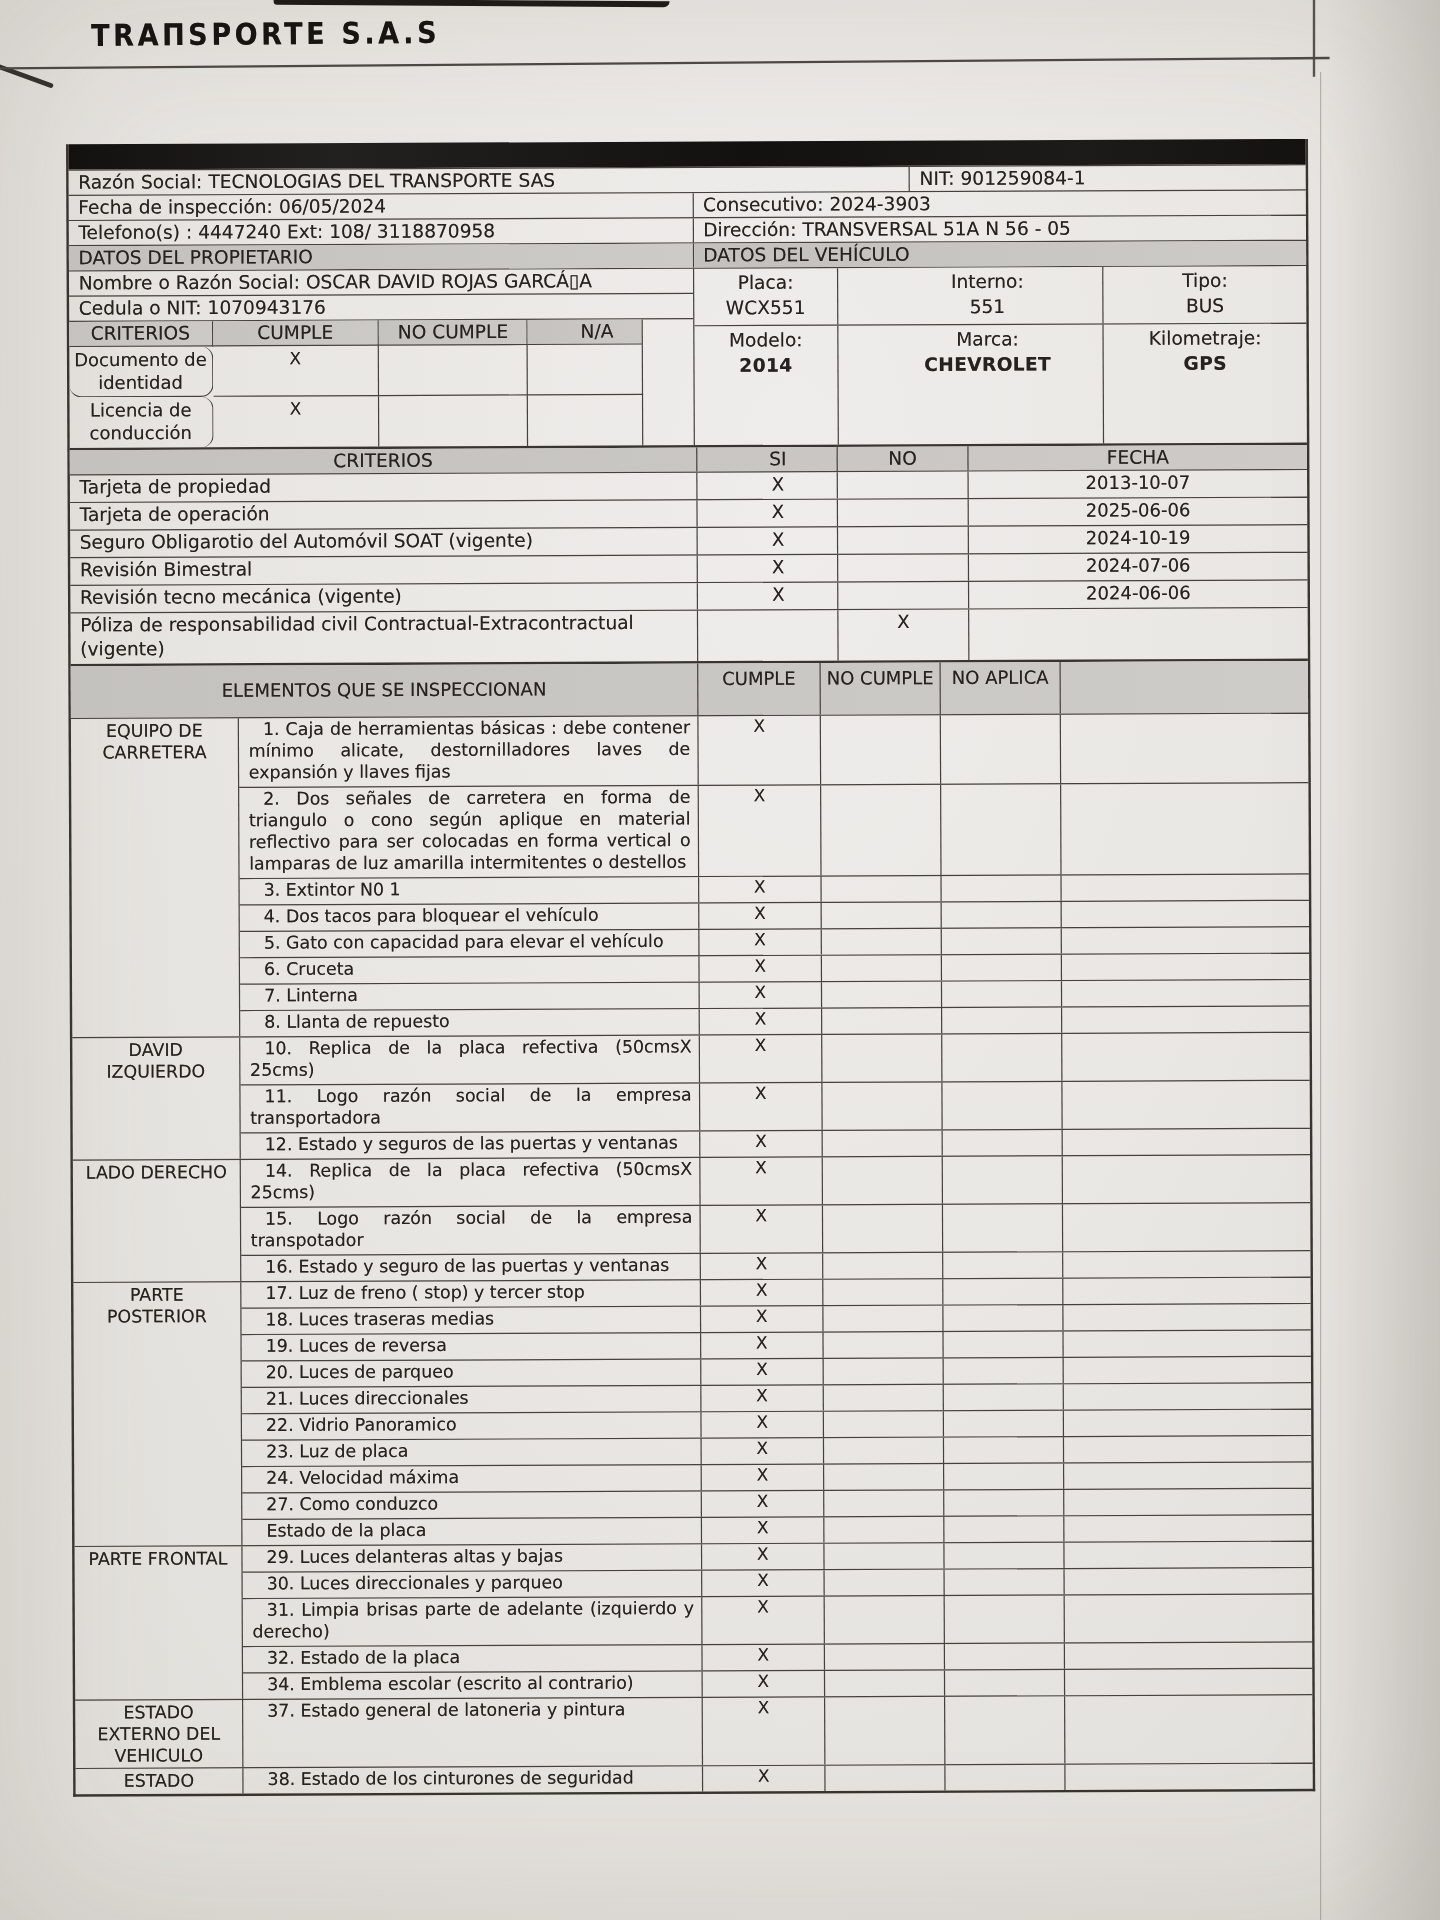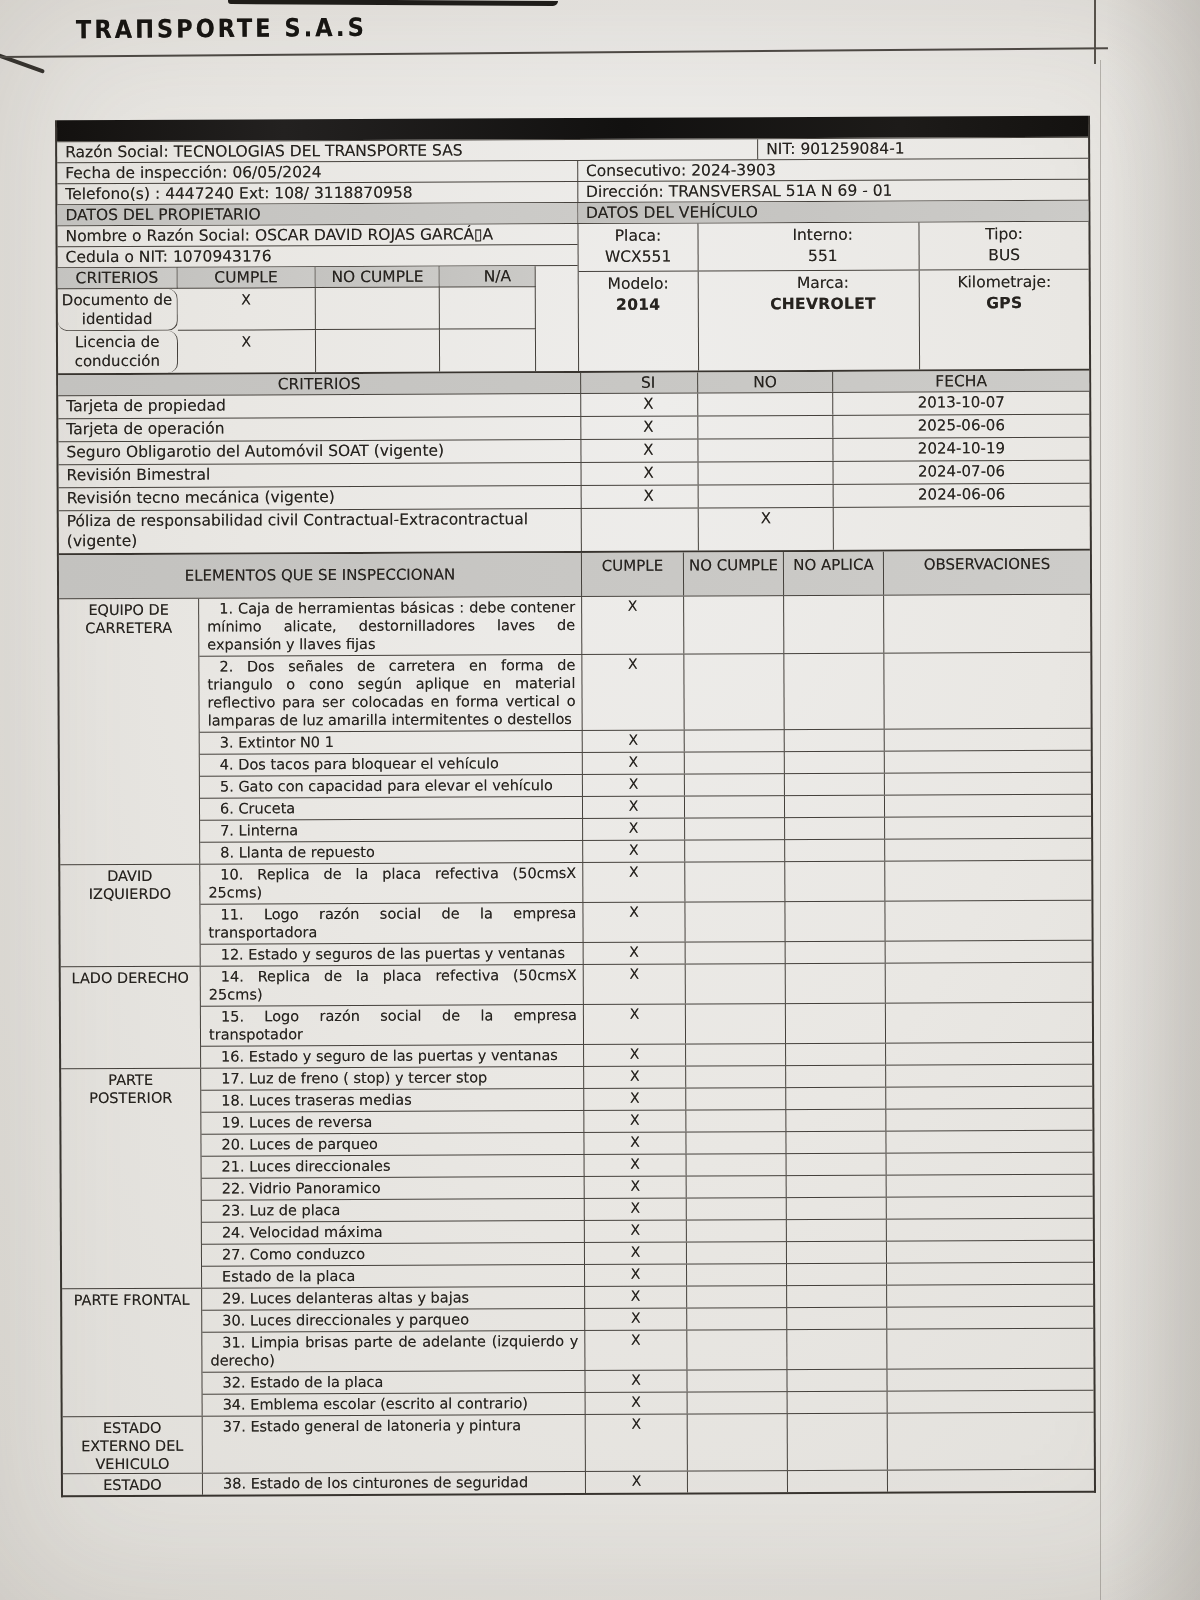--- a/index.html
+++ b/index.html
@@ -79,21 +79,21 @@
   .vcell:last-child{border-right:none;}
   .vc1{width:25%;} .vc2{width:40%;margin-left:28px;} .vc3{width:35%;}
   .vrow2 .vval{font-weight:700; letter-spacing:.3px;}
 
   .doc-table{border-top:2px solid var(--c-heavy);}
   .doc-head{display:flex; min-height:21px; background:linear-gradient(90deg,#c3c2bf,#cccbc8);
     border-bottom:1.5px solid var(--c-line);}
   .dc{display:flex; padding:0 6px;}
   .dc-label{width:523px; border-right:1.5px solid var(--c-line);}
   .dc-si{width:117px; border-right:1.5px solid var(--c-line);padding-left:24px;}
-  .dc-no{width:135px; border-right:1.5px solid var(--c-line);}
+  .dc-no{width:109px; border-right:1.5px solid var(--c-line);}
   .dc-fecha{flex:1;}
   .doc-head .dc{align-items:flex-end; justify-content:center; padding-bottom:1px;}
   .doc-head .dc-label{justify-content:center;}
   .doc-row{display:flex; min-height:23px; border-bottom:1.5px solid var(--c-line);}
   .doc-row:last-child{border-bottom:none;}
   .doc-row .dc-label{align-items:flex-end; padding:0 6px 2px 8px; line-height:20px; white-space:normal;}
   .doc-row .dc-si,.doc-row .dc-no,.doc-row .dc-fecha{align-items:flex-start; justify-content:center; padding-top:1px; font-size:15px;}
 
   .insp-table{border-top:2px solid var(--c-heavy);}
   .insp-head{display:flex; min-height:44px; background:linear-gradient(90deg,#c3c2bf,#cdccc9);
@@ -157,21 +157,21 @@
       </div>
     </div>
 
     <div class="trow">
       <div class="tcell c-left">
         <span class="lbl">Telefono(s) :</span>
         <span class="val">4447240 Ext: 108/ 3118870958</span>
       </div>
       <div class="tcell c-right">
         <span class="lbl">Dirección:</span>
-        <span class="val">TRANSVERSAL 51A N 69 - 01</span>
+        <span class="val">TRANSVERSAL 51A N 56 - 05</span>
       </div>
     </div>
 
     <div class="trow">
       <div class="tcell c-left sec">DATOS DEL PROPIETARIO</div>
       <div class="tcell c-right sec">DATOS DEL VEHÍCULO</div>
     </div>
 
     <div class="r-split">
       <div class="col-left">
@@ -285,21 +285,20 @@
           </div>
         </div>
     </div>
 
     <div class="insp-table">
       <div class="insp-head">
         <div class="ic ic-elem">ELEMENTOS QUE SE INSPECCIONAN</div>
         <div class="ic ic-cumple">CUMPLE</div>
         <div class="ic ic-nocumple">NO CUMPLE</div>
         <div class="ic ic-noaplica">NO APLICA</div>
-        <div class="ic ic-obs">OBSERVACIONES</div>
       </div>
       <div id="insp-groups">
           <div class="insp-group">
             <div class="g-cat">EQUIPO DE CARRETERA</div>
             <div class="g-rows">
               <div class="insp-row">
                 <div class="ic-desc">1. Caja de herramientas básicas : debe contener mínimo alicate, destornilladores laves de expansión y llaves fijas</div>
                 <div class="icm m1 mark">X</div>
                 <div class="icm m2 mark"></div>
                 <div class="icm m3 mark"></div>

